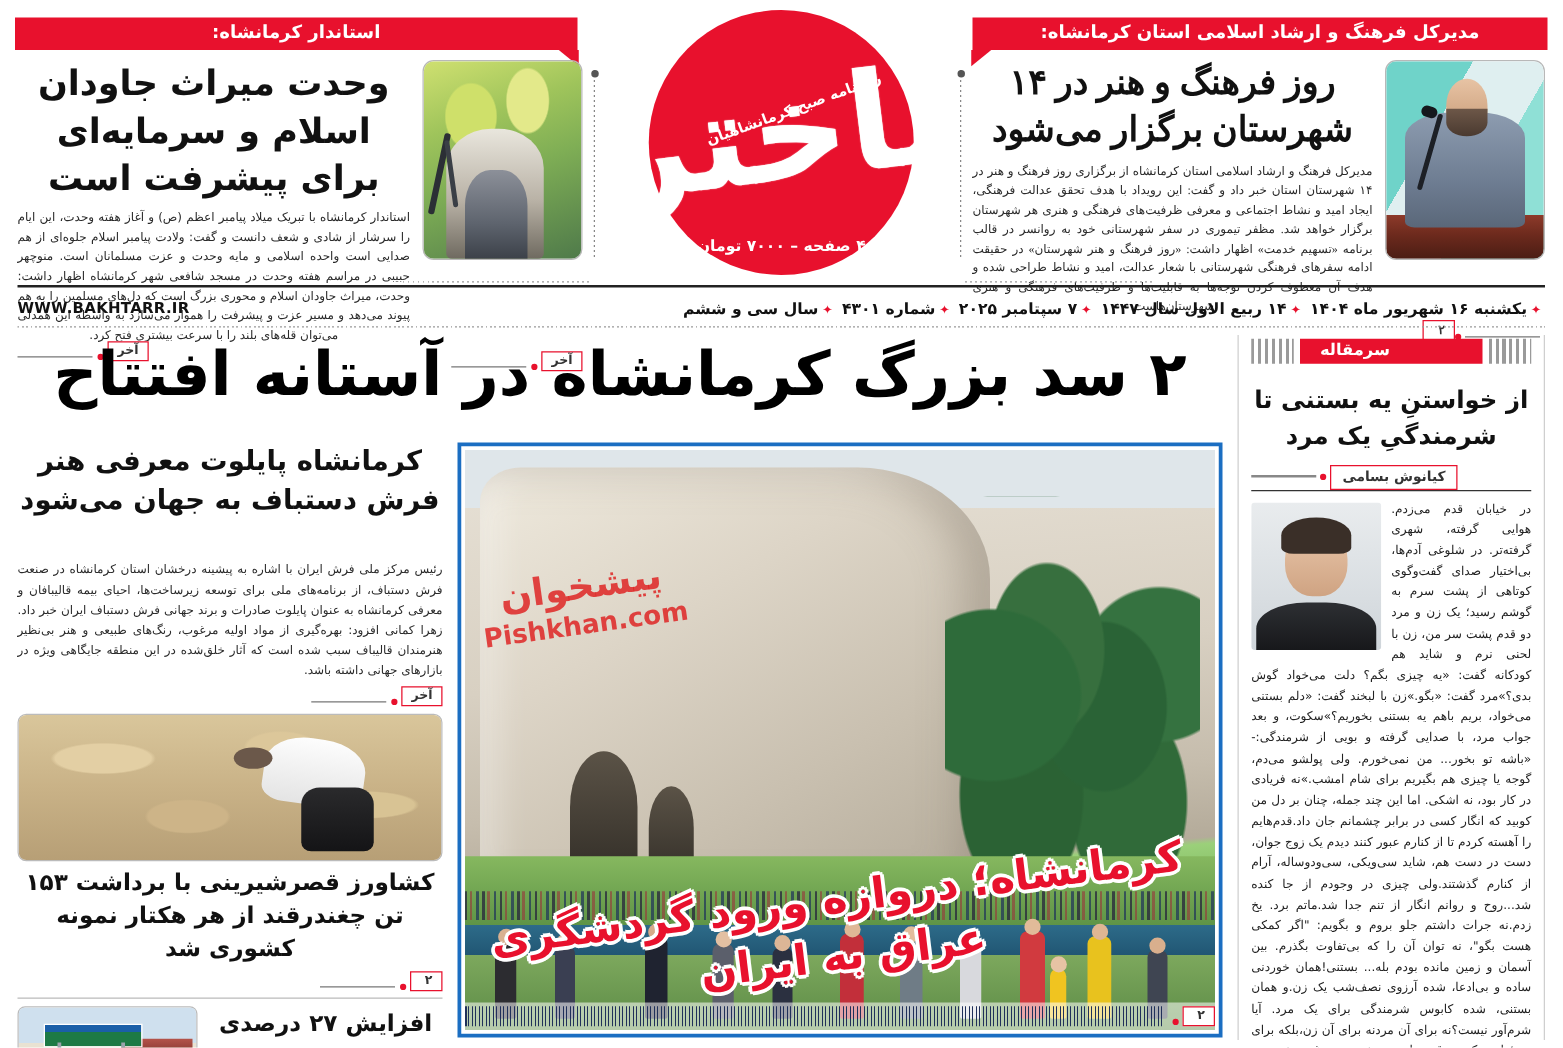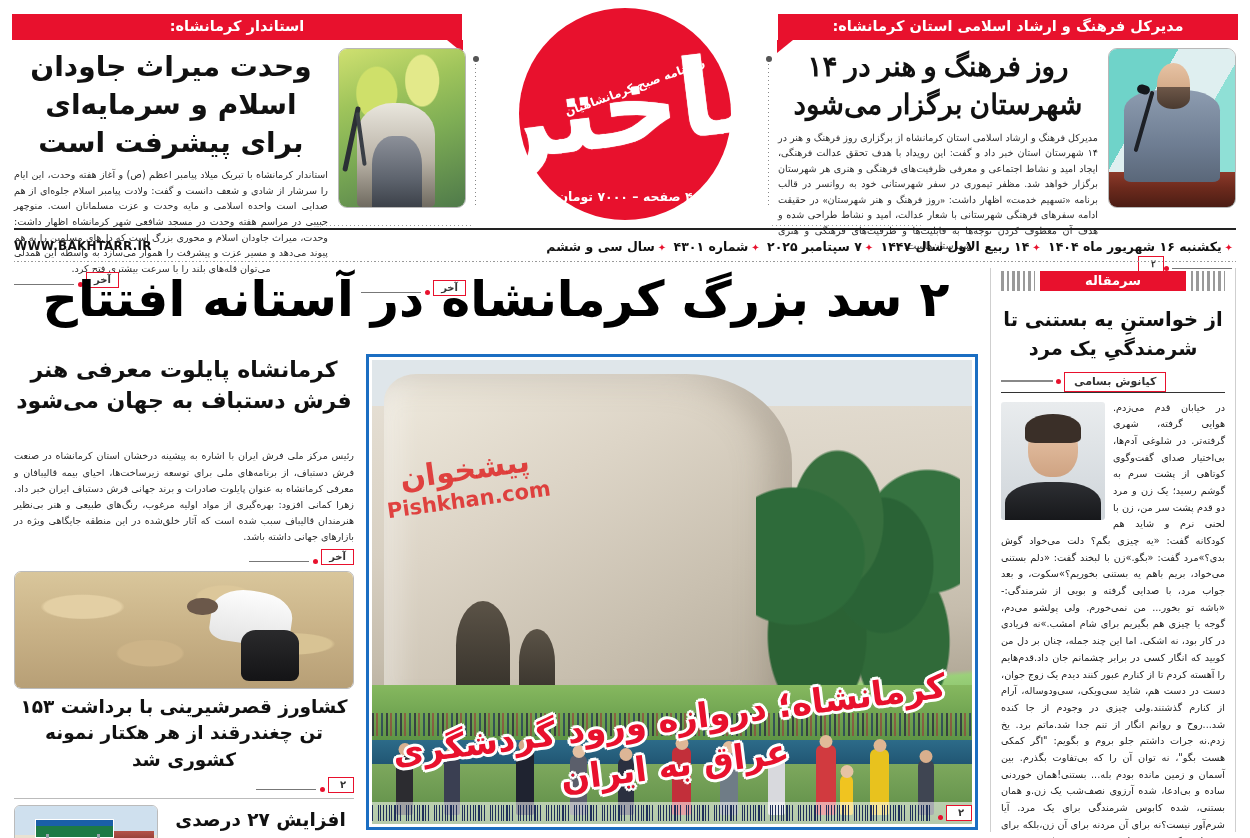--- a/index.html
+++ b/index.html
@@ -154,21 +154,21 @@
     padding: 0 10px;
   }
   .edit-head {
     display: flex; align-items: center; gap: 5px; margin-top: 3px;
   }
   .edit-bars {
     flex: 0 0 34px; height: 20px;
     background-image: repeating-linear-gradient(to right,#9a9a9a 0 2.5px,transparent 2.5px 5.5px);
   }
   .edit-label {
-    flex: 1; background: #e8112d; color: #fff; text-align: center;
+    flex: 1; background: #e8112d; color: #fff; text-align: left;
     font-size: 13px; font-weight: bold; padding: 2px 16px 3px;
   }
   .edit-title {
     text-align: center; font-size: 19.5px; font-weight: bold;
     line-height: 1.5; color: #111; margin: 14px 0 8px;
   }
   .edit-author {
     display: inline-flex; align-items: center; position: relative;
     margin: 0 auto; float: left;
   }

